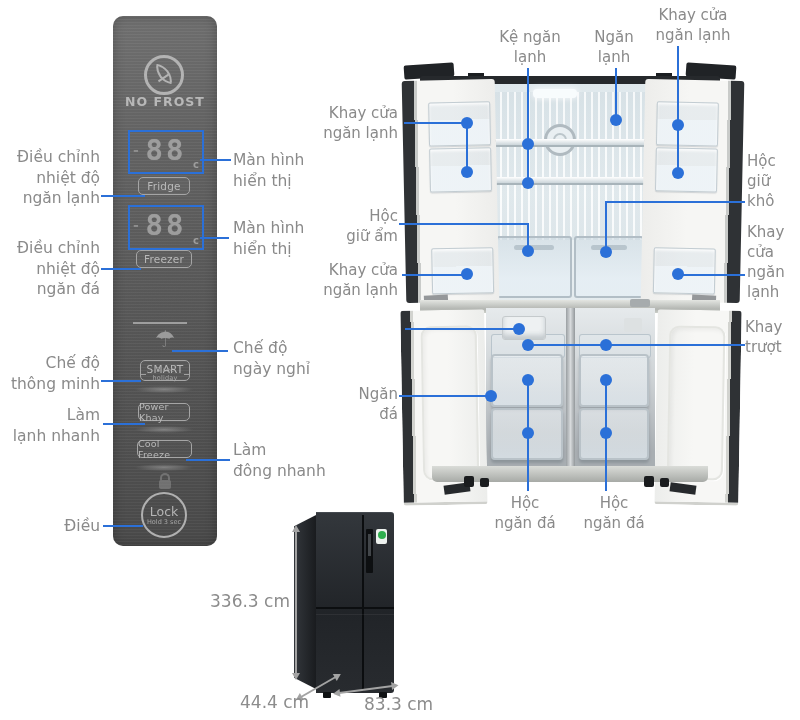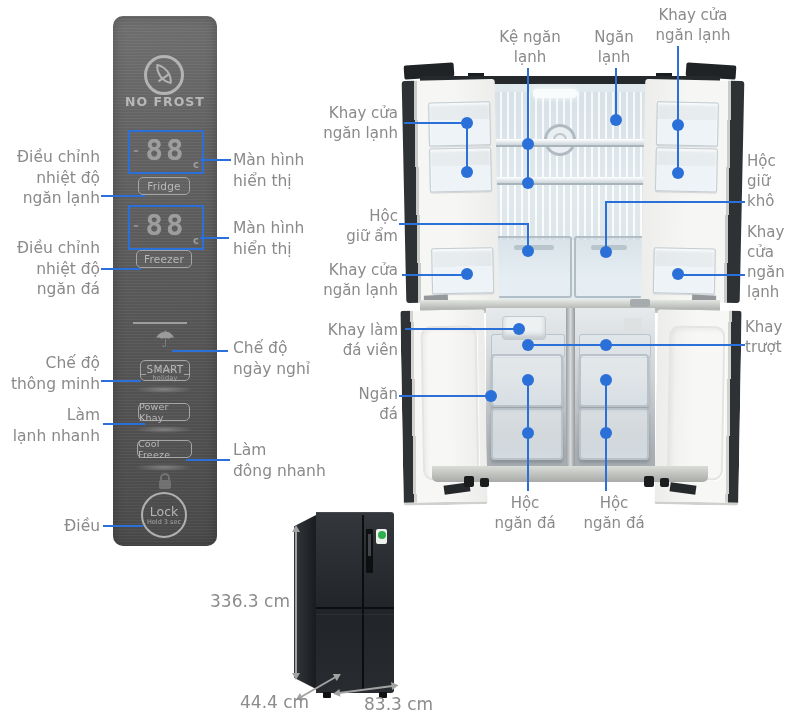--- a/index.html
+++ b/index.html
@@ -300,22 +300,20 @@
 giữ ẩm</div>
   <div class="callout cl-right" style="left:298px;top:260px;width:100px;">Khay cửa
 ngăn lạnh</div>
   <div class="callout" style="left:747px;top:151px;">Hộc
 giữ
 khô</div>
   <div class="callout" style="left:747px;top:222px;">Khay
 cửa
 ngăn
 lạnh</div>
-  <div class="callout cl-right" style="left:298px;top:320px;width:100px;">Khay làm
-đá viên</div>
   <div class="callout" style="left:745px;top:317px;">Khay
 trượt</div>
   <div class="callout cl-right" style="left:298px;top:384px;width:100px;">Ngăn
 đá</div>
   <div class="callout cl-center" style="left:485px;top:493px;width:80px;">Hộc
 ngăn đá</div>
   <div class="callout cl-center" style="left:574px;top:493px;width:80px;">Hộc
 ngăn đá</div>
 
 </div>

